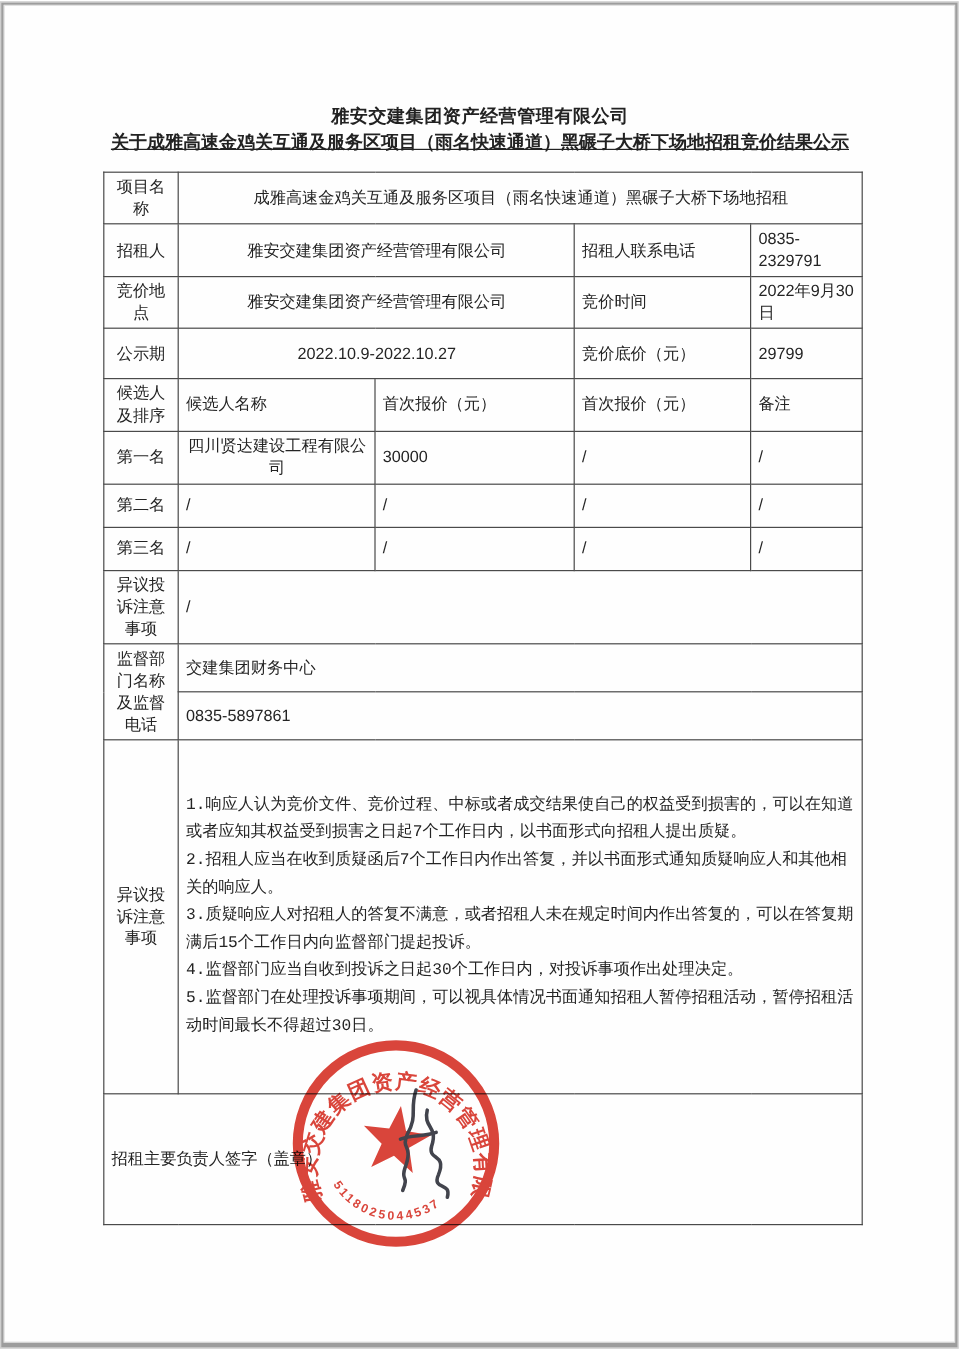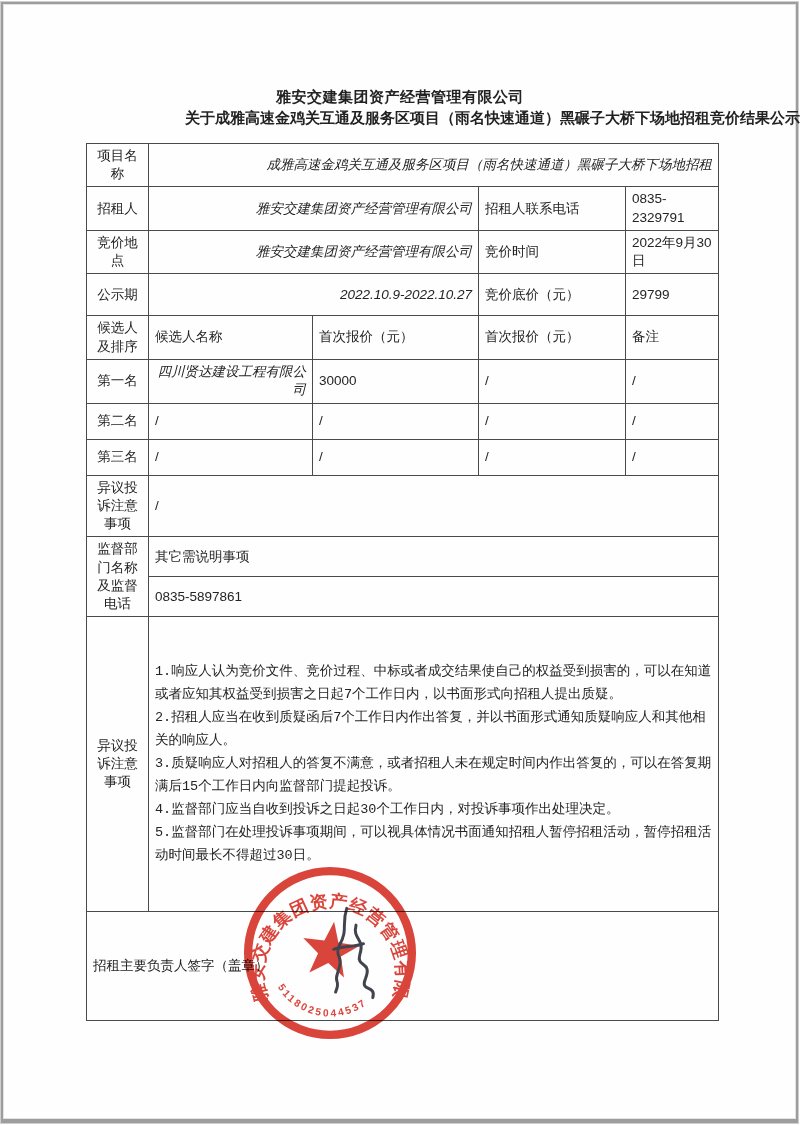--- a/index.html
+++ b/index.html
@@ -19,35 +19,35 @@
     background: #fefefe;
   }
   .doc { position: absolute; inset: 0; border-radius: 26px; }
   .title {
     position: absolute; top: 88px; left: 0; width: 100%;
     text-align: center; font-size: 15px; font-weight: bold;
     letter-spacing: 0.5px; color: #222;
   }
   .subtitle {
     position: absolute; top: 109px; left: 0; width: 100%;
-    text-align: right; font-size: 15px; font-weight: bold;
-    letter-spacing: 0px; color: #222;
+    text-align: center; font-size: 15px; font-weight: bold;
+    letter-spacing: 0px; color: #222; text-decoration: underline;
   }
   table.main {
     position: absolute; left: 86px; top: 143px;
     width: 632px; border-collapse: collapse; table-layout: fixed;
   }
   table.main th, table.main td {
     border: 1px solid #4a4a4a;
     font-size: 13.5px; font-weight: normal;
     vertical-align: middle;
     padding: 3px 6px; line-height: 1.35;
     color: #242424;
   }
-  table.main td.left { text-align: right; padding-left: 7px; font-style: italic; }
+  table.main td.left { text-align: center; padding-left: 7px; }
   td.notes-cell { text-align: left; padding: 10px 10px 10px 8px; font-family: Liberation Mono, monospace; }
   .notes-inner { font-size: 13.5px; line-height: 1.7; color: #242424; }
   .sig-row td {
     text-align: left; vertical-align: middle;
     padding-left: 7px; font-size: 13.5px;
   }
   .stamp {
     position: absolute; left: 237px; top: 860px;
     width: 186px; height: 186px;
     mix-blend-mode: multiply; opacity: 0.93;
@@ -121,21 +121,21 @@
       <td>/</td>
       <td>/</td>
       <td>/</td>
     </tr>
     <tr style="height:44px">
       <th>异议投诉注意事项</th>
       <td colspan="4">/</td>
     </tr>
     <tr style="height:39px">
       <th rowspan="2">监督部门名称及监督电话</th>
-      <td colspan="4">其它需说明事项</td>
+      <td colspan="4">交建集团财务中心</td>
     </tr>
     <tr style="height:39px">
       <td colspan="4">0835-5897861</td>
     </tr>
     <tr style="height:295px">
       <th>异议投诉注意事项</th>
       <td colspan="4" class="notes-cell">
         <div class="notes-inner">
           <div>1.响应人认为竞价文件、竞价过程、中标或者成交结果使自己的权益受到损害的，可以在知道或者应知其权益受到损害之日起7个工作日内，以书面形式向招租人提出质疑。</div>
           <div>2.招租人应当在收到质疑函后7个工作日内作出答复，并以书面形式通知质疑响应人和其他相关的响应人。</div>

